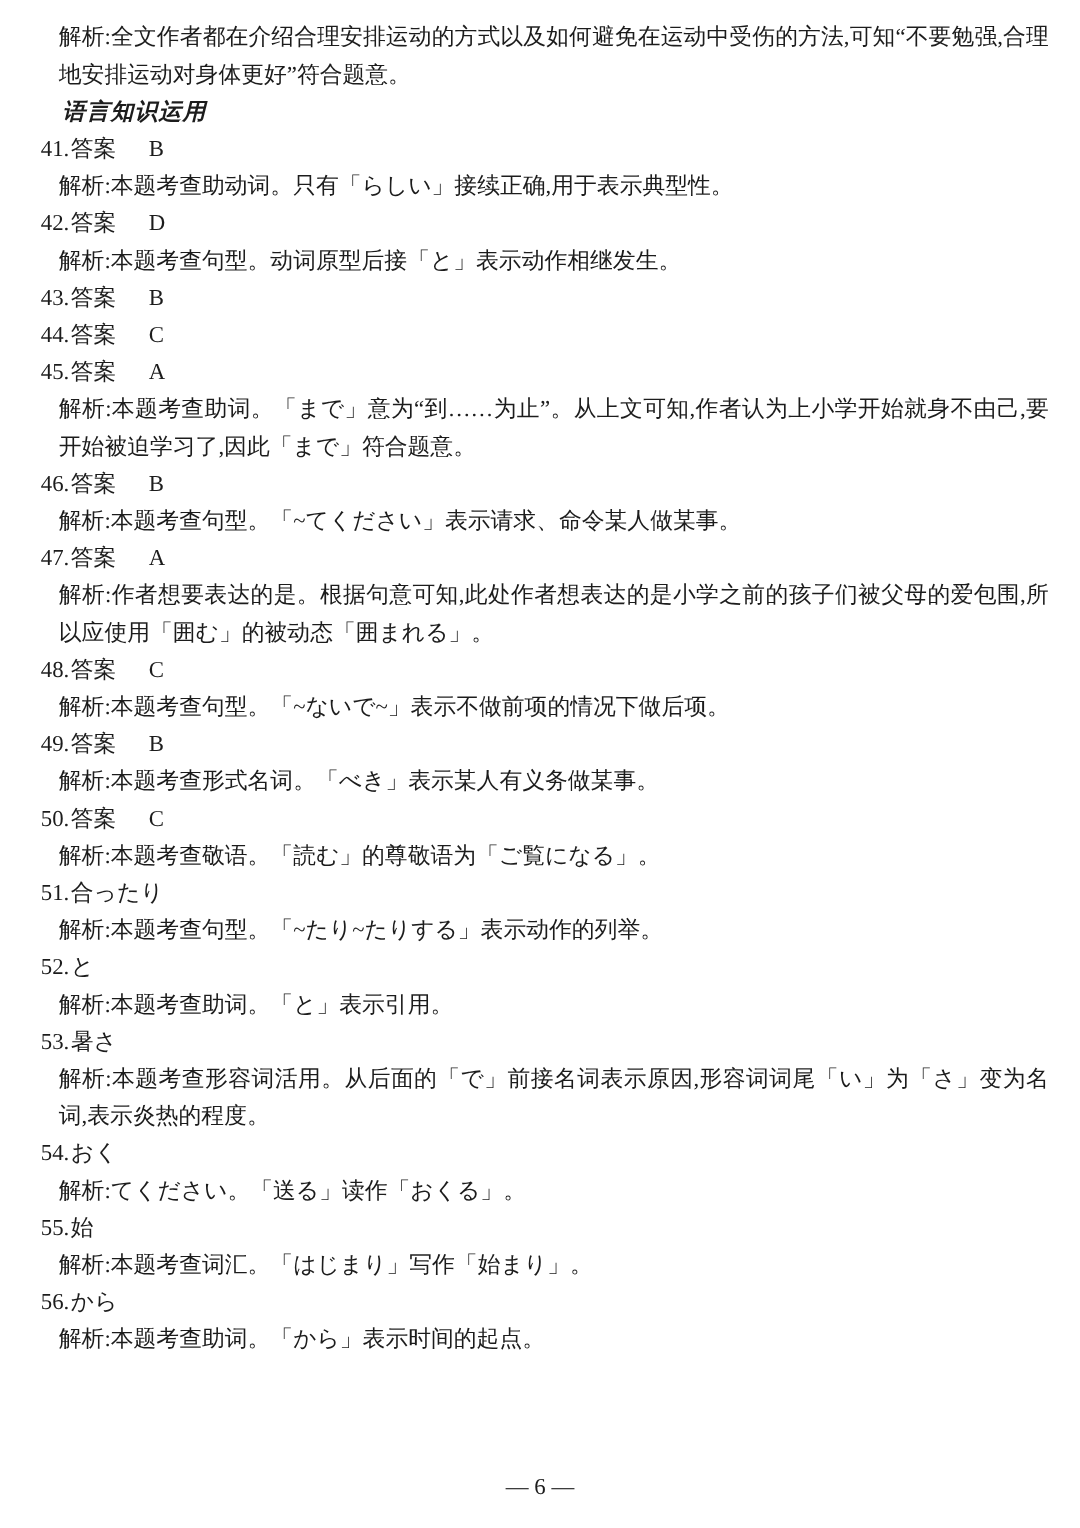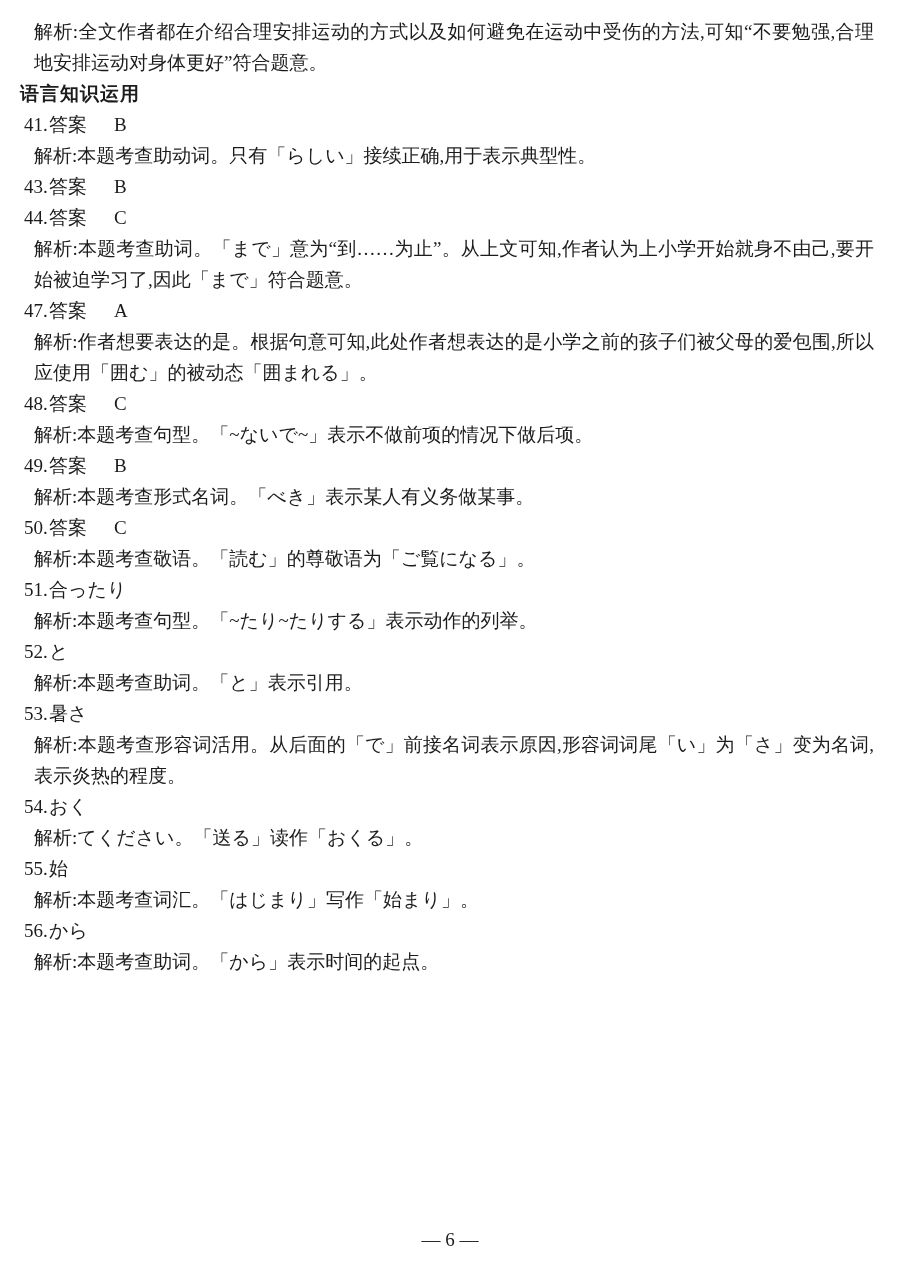--- a/index.html
+++ b/index.html
@@ -9,31 +9,32 @@
     height: 1273px;
     position: relative;
     overflow: hidden;
     color: #1c1c1c;
     font-family: "Liberation Serif", "DejaVu Serif", serif;
     font-size: 19px;
     line-height: 31px;
   }
   .page { padding-top: 16px; }
   .exp {
-    margin-left: 34px;
+    margin-left: 49px;
     margin-right: 26px;
     text-align: justify;
   }
   .section-header {
-    margin-left: 20px;
+    margin-left: 52px;
     font-weight: bold;
     font-family: "Liberation Sans", "DejaVu Sans", sans-serif;
     letter-spacing: 1px;
+    font-style: italic;
   }
-  .item-head { margin-left: 24px; }
+  .item-head { margin-left: 34px; }
   .num { display: inline-block; min-width: 25px; }
   .letter { margin-left: 27px; }
   .letter:empty { margin-left: 0; }
   .footer {
     position: absolute;
     left: 0;
     right: 0;
     bottom: 18px;
     text-align: center;
   }
@@ -47,33 +48,42 @@
 
   <div class="section-header">语言知识运用</div>
 
   <div>
 
       <div class="item">
         <div class="item-head"><span class="num">41.</span><span class="label">答案</span><span class="letter">B</span></div>
         <div class="exp">解析:本题考查助动词。只有「らしい」接续正确,用于表示典型性。</div>
       </div>
 
+      <div class="item">
+        <div class="item-head"><span class="num">42.</span><span class="label">答案</span><span class="letter">D</span></div>
+        <div class="exp">解析:本题考查句型。动词原型后接「と」表示动作相继发生。</div>
+      </div>
 
       <div class="item">
         <div class="item-head"><span class="num">43.</span><span class="label">答案</span><span class="letter">B</span></div>
       </div>
 
       <div class="item">
         <div class="item-head"><span class="num">44.</span><span class="label">答案</span><span class="letter">C</span></div>
       </div>
 
       <div class="item">
+        <div class="item-head"><span class="num">45.</span><span class="label">答案</span><span class="letter">A</span></div>
         <div class="exp">解析:本题考查助词。「まで」意为“到……为止”。从上文可知,作者认为上小学开始就身不由己,要开始被迫学习了,因此「まで」符合题意。</div>
       </div>
 
+      <div class="item">
+        <div class="item-head"><span class="num">46.</span><span class="label">答案</span><span class="letter">B</span></div>
+        <div class="exp">解析:本题考查句型。「~てください」表示请求、命令某人做某事。</div>
+      </div>
 
       <div class="item">
         <div class="item-head"><span class="num">47.</span><span class="label">答案</span><span class="letter">A</span></div>
         <div class="exp">解析:作者想要表达的是。根据句意可知,此处作者想表达的是小学之前的孩子们被父母的爱包围,所以应使用「囲む」的被动态「囲まれる」。</div>
       </div>
 
       <div class="item">
         <div class="item-head"><span class="num">48.</span><span class="label">答案</span><span class="letter">C</span></div>
         <div class="exp">解析:本题考查句型。「~ないで~」表示不做前项的情况下做后项。</div>
       </div>

